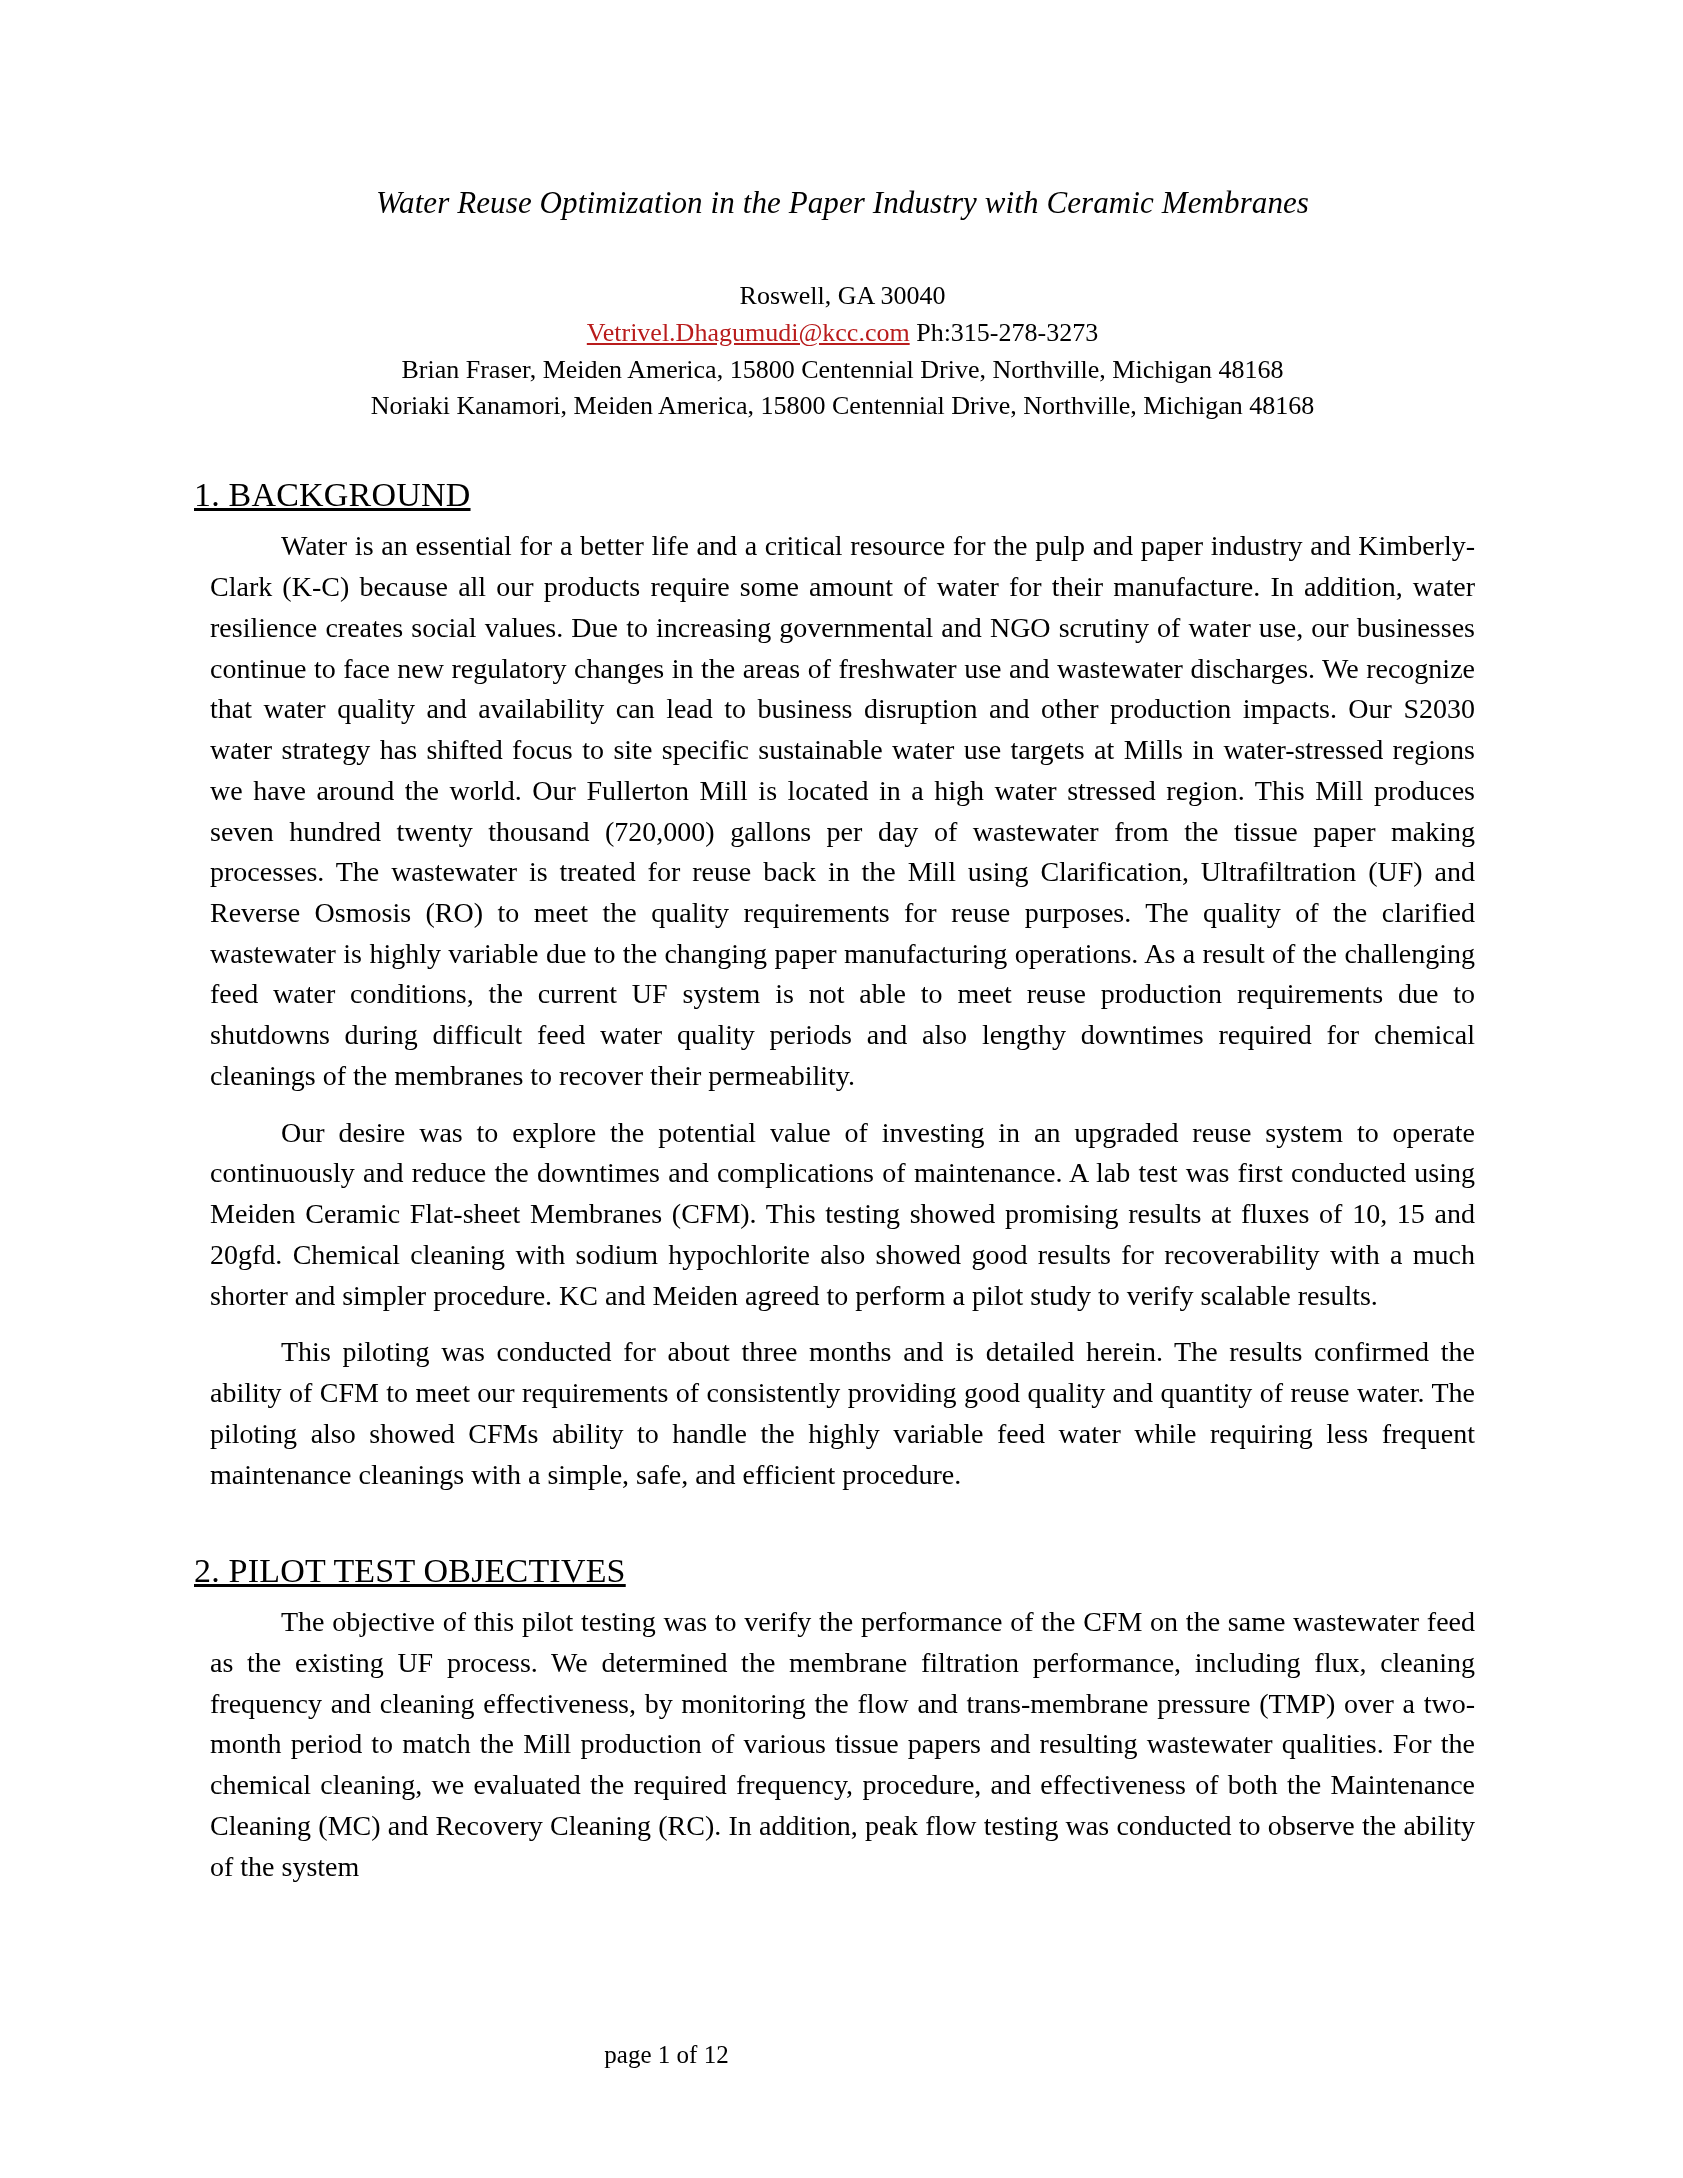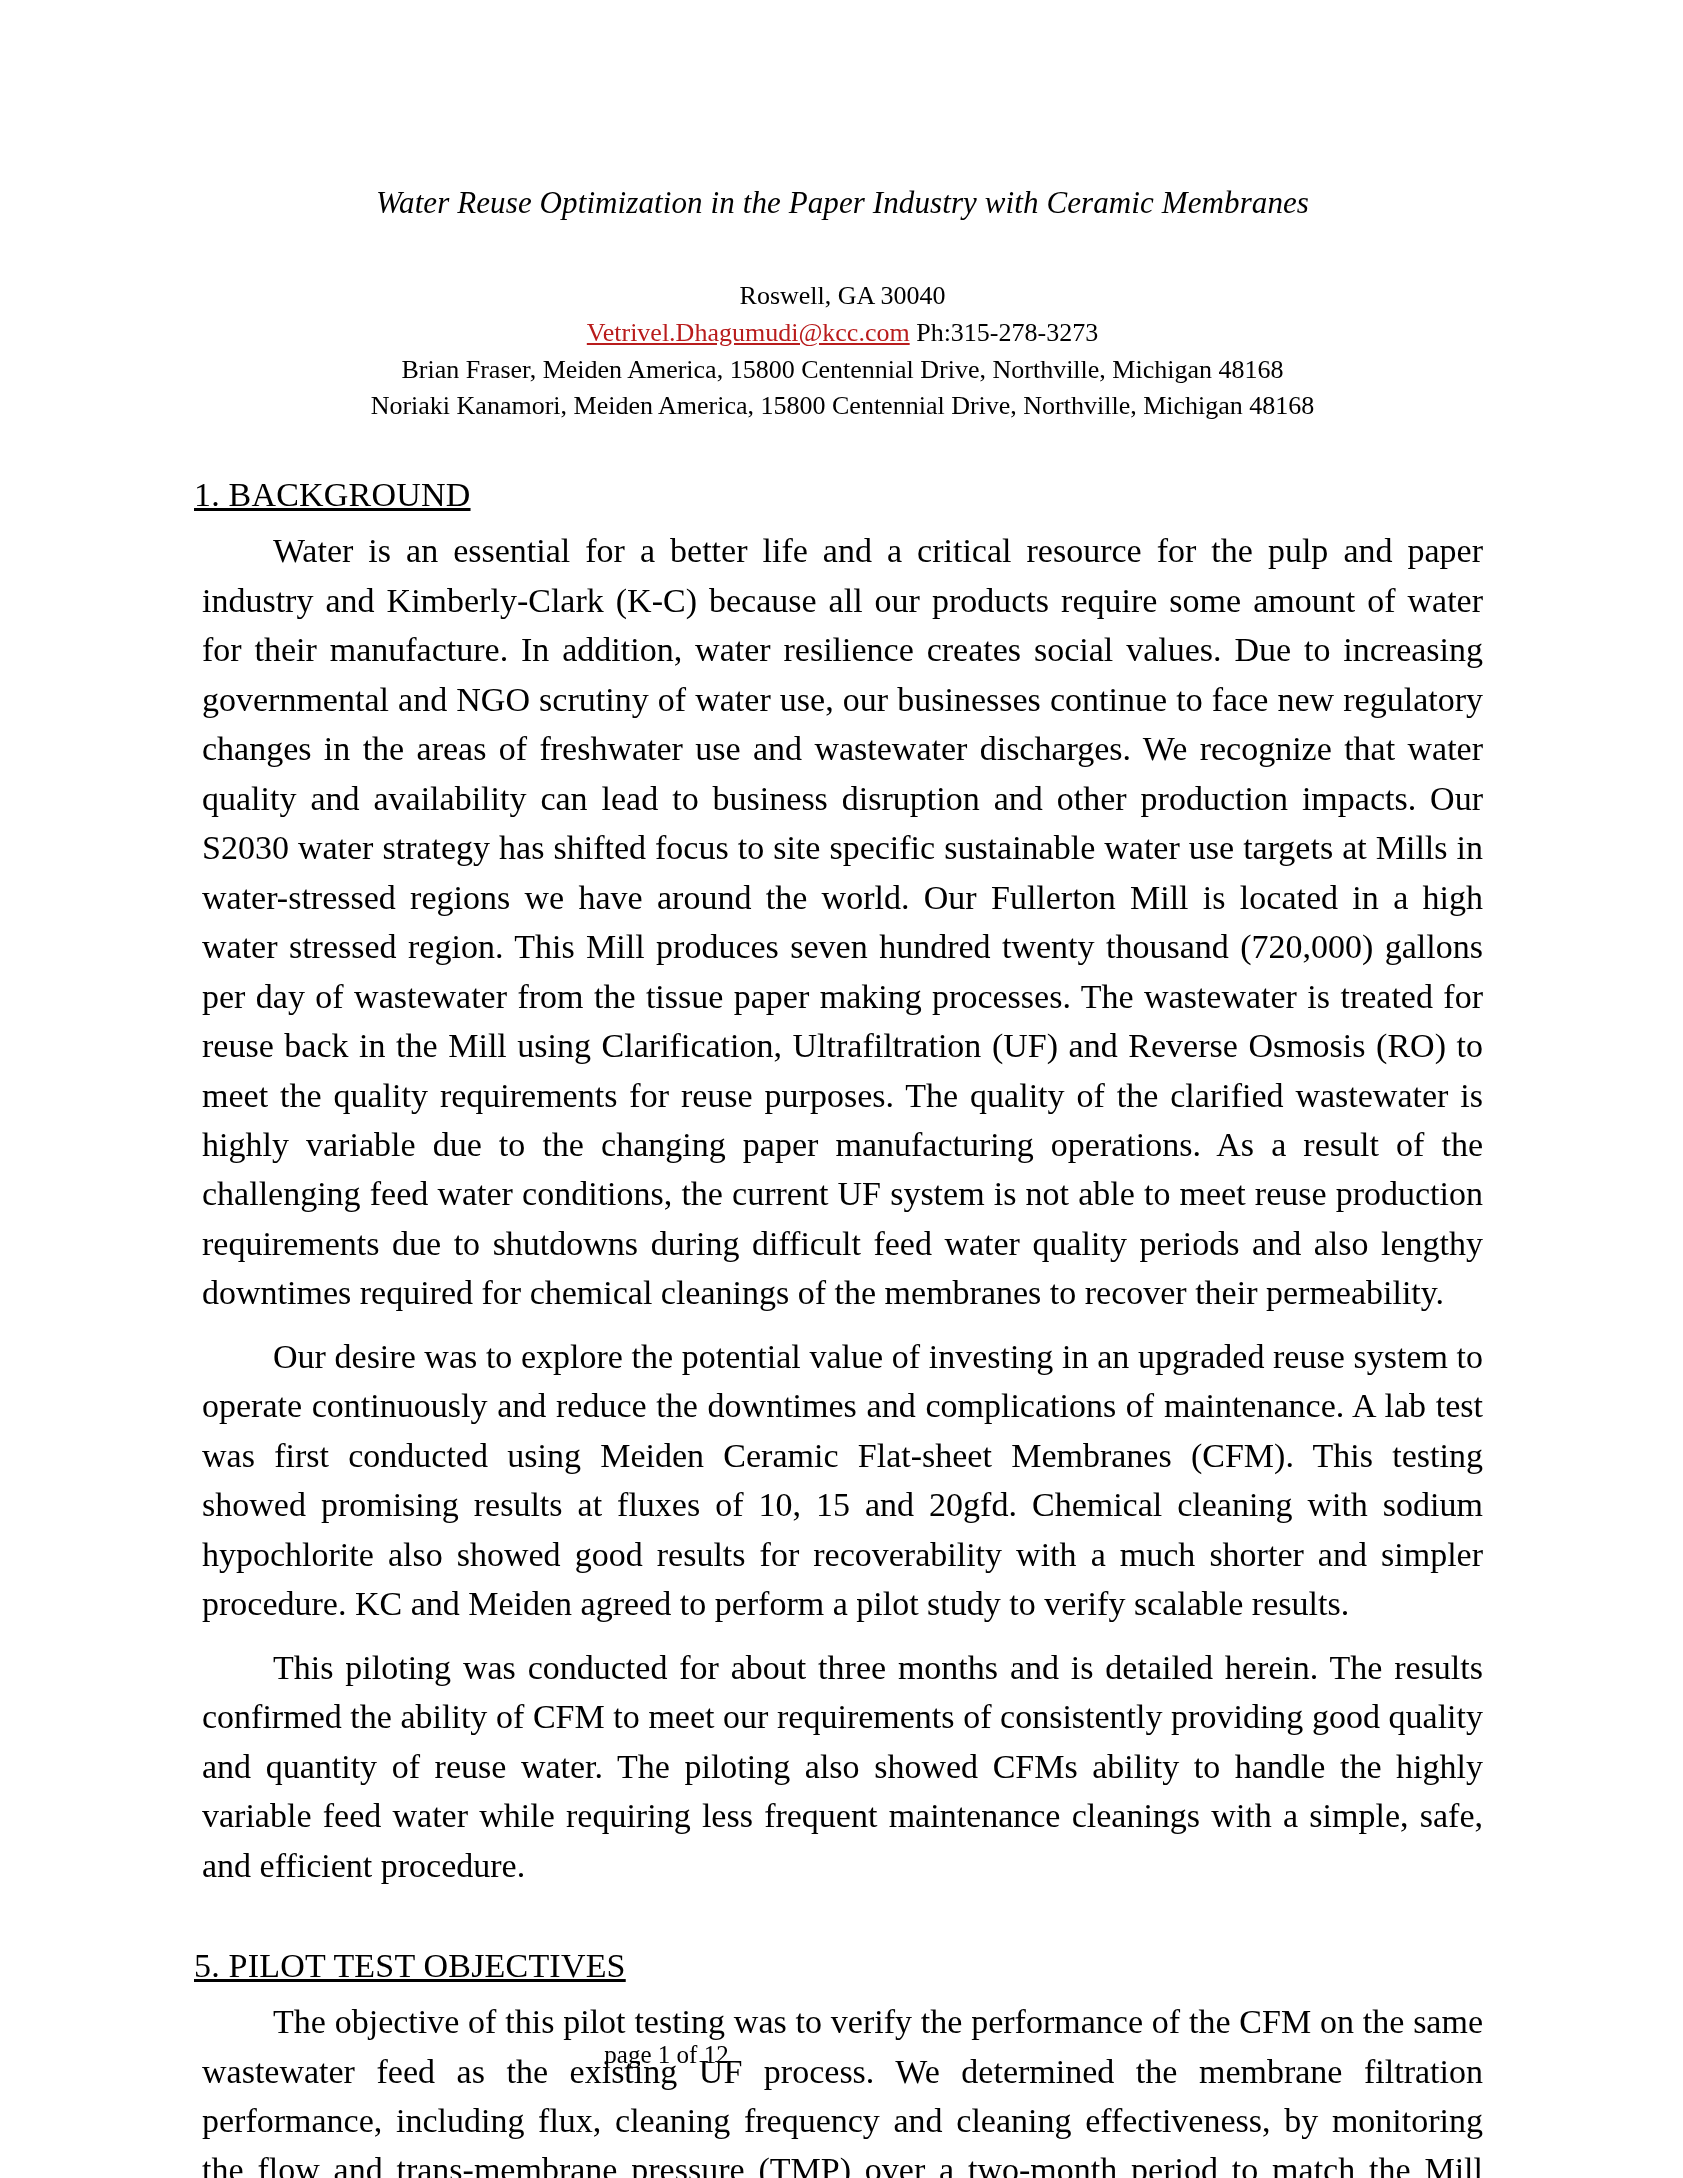--- a/index.html
+++ b/index.html
@@ -51,24 +51,24 @@
   }
   .section-heading {
     font-size: 34px;
     margin-top: 51px;
     margin-bottom: 0;
     font-weight: normal;
     letter-spacing: 0.2px;
     text-decoration: underline;
   }
   .para {
-    font-size: 34px;
+    font-size: 28px;
     line-height: 1.455;
     text-align: justify;
-    margin: 8px;
+    margin: 16px;
     text-indent: 71px;
     margin-top: 12px;
   }
   .para.tight {
     margin-top: 14px;
   }
   .section-2 {
     margin-top: 57px;
   }
   .footer {
@@ -96,21 +96,21 @@
     </div>
 
     <div>
       <h2 class="section-heading">1. BACKGROUND</h2>
       <p class="para">Water is an essential for a better life and a critical resource for the pulp and paper industry and Kimberly-Clark (K-C) because all our products require some amount of water for their manufacture. In addition, water resilience creates social values.  Due to increasing governmental and NGO scrutiny of water use, our businesses continue to face new regulatory changes in the areas of freshwater use and wastewater discharges. We recognize that water quality and availability can lead to business disruption and other production impacts. Our S2030 water strategy has shifted focus to site specific sustainable water use targets at Mills in water-stressed regions we have around the world. Our Fullerton Mill is located in a high water stressed region. This Mill produces seven hundred twenty thousand (720,000) gallons per day of wastewater from the tissue paper making processes.  The wastewater is treated for reuse back in the Mill using Clarification, Ultrafiltration (UF) and Reverse Osmosis (RO) to meet the quality requirements for reuse purposes.  The quality of the clarified wastewater is highly variable due to the changing paper manufacturing operations. As a result of the challenging feed water conditions, the current UF system is not able to meet reuse production requirements due to shutdowns during difficult feed water quality periods and also lengthy downtimes required for chemical cleanings of the membranes to recover their permeability.</p>
       <p class="para tight">Our desire was to explore the potential value of investing in an upgraded reuse system to operate continuously and reduce the downtimes and complications of maintenance.  A lab test was first conducted using Meiden Ceramic Flat-sheet Membranes (CFM). This testing showed promising results at fluxes of 10, 15 and 20gfd. Chemical cleaning with sodium hypochlorite also showed good results for recoverability with a much shorter and simpler procedure.  KC and Meiden agreed to perform a pilot study to verify scalable results.</p>
       <p class="para tight">This piloting was conducted for about three months and is detailed herein.  The results confirmed the ability of CFM to meet our requirements of consistently providing good quality and quantity of reuse water.  The piloting also showed CFMs ability to handle the highly variable feed water while requiring less frequent maintenance cleanings with a simple, safe, and efficient procedure.</p>
     </div>
 
     <div class="section-2">
-      <h2 class="section-heading" style="margin-top:0">5. PILOT TEST OBJECTIVES</h2>
+      <h2 class="section-heading" style="margin-top:0">2. PILOT TEST OBJECTIVES</h2>
       <p class="para">The objective of this pilot testing was to verify the performance of the CFM on the same wastewater feed as the existing UF process. We determined the membrane filtration performance, including flux, cleaning frequency and cleaning effectiveness, by monitoring the flow and trans-membrane pressure (TMP) over a two-month period to match the Mill production of various tissue papers and resulting wastewater qualities. For the chemical cleaning, we evaluated the required frequency, procedure, and effectiveness of both the Maintenance Cleaning (MC) and Recovery Cleaning (RC). In addition, peak flow testing was conducted to observe the ability of the system</p>
     </div>
 
   </div>
 
   <div class="footer">page 1 of 12</div>
 </div>
 
 
 </body></html>

